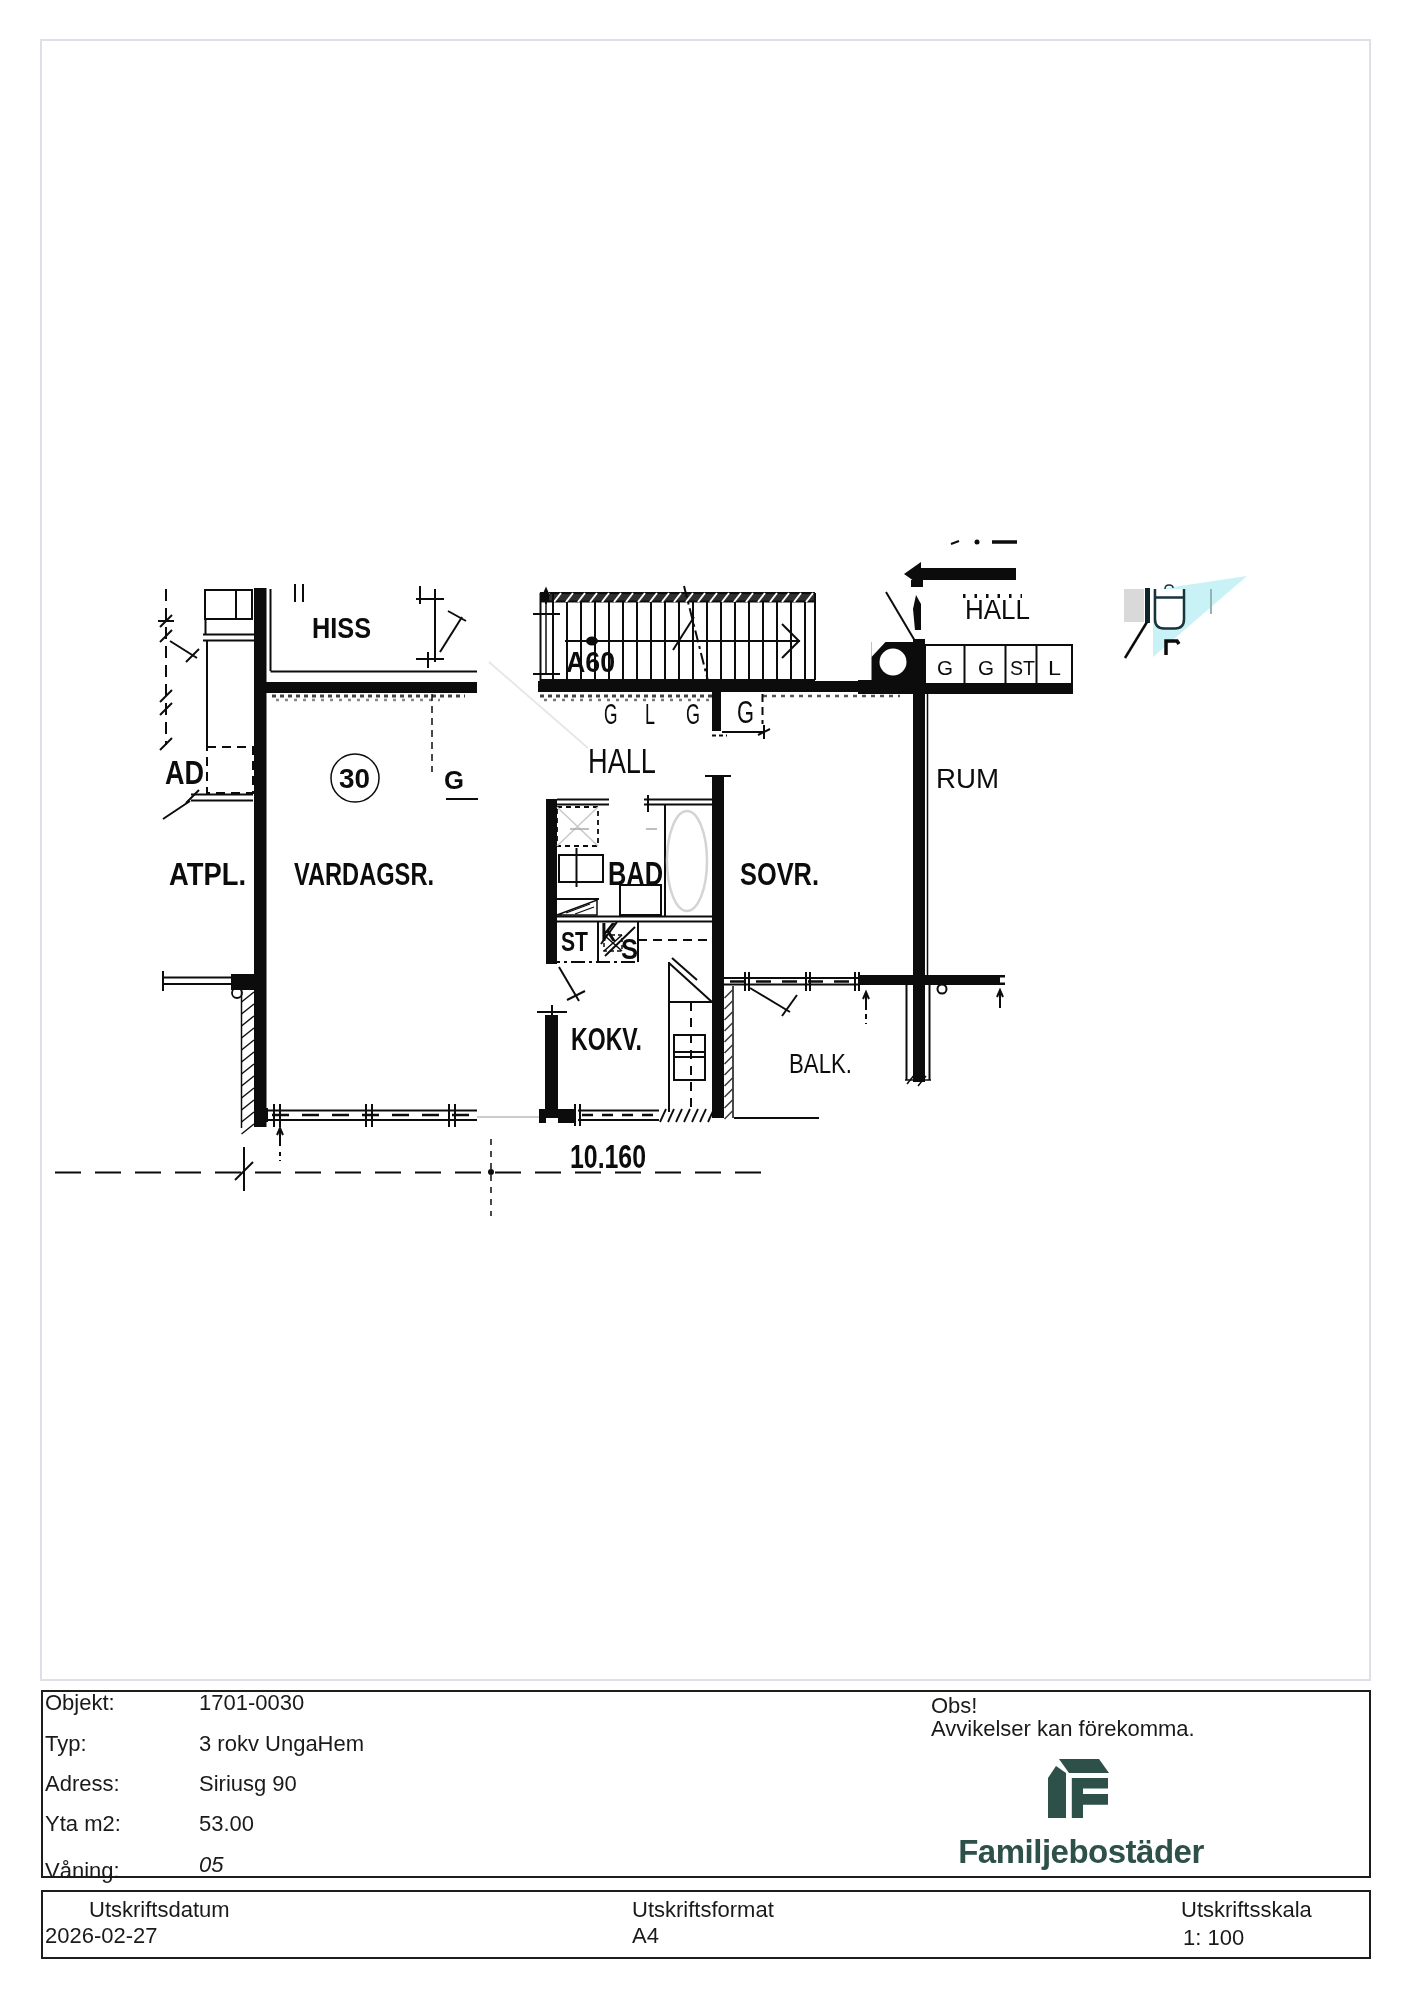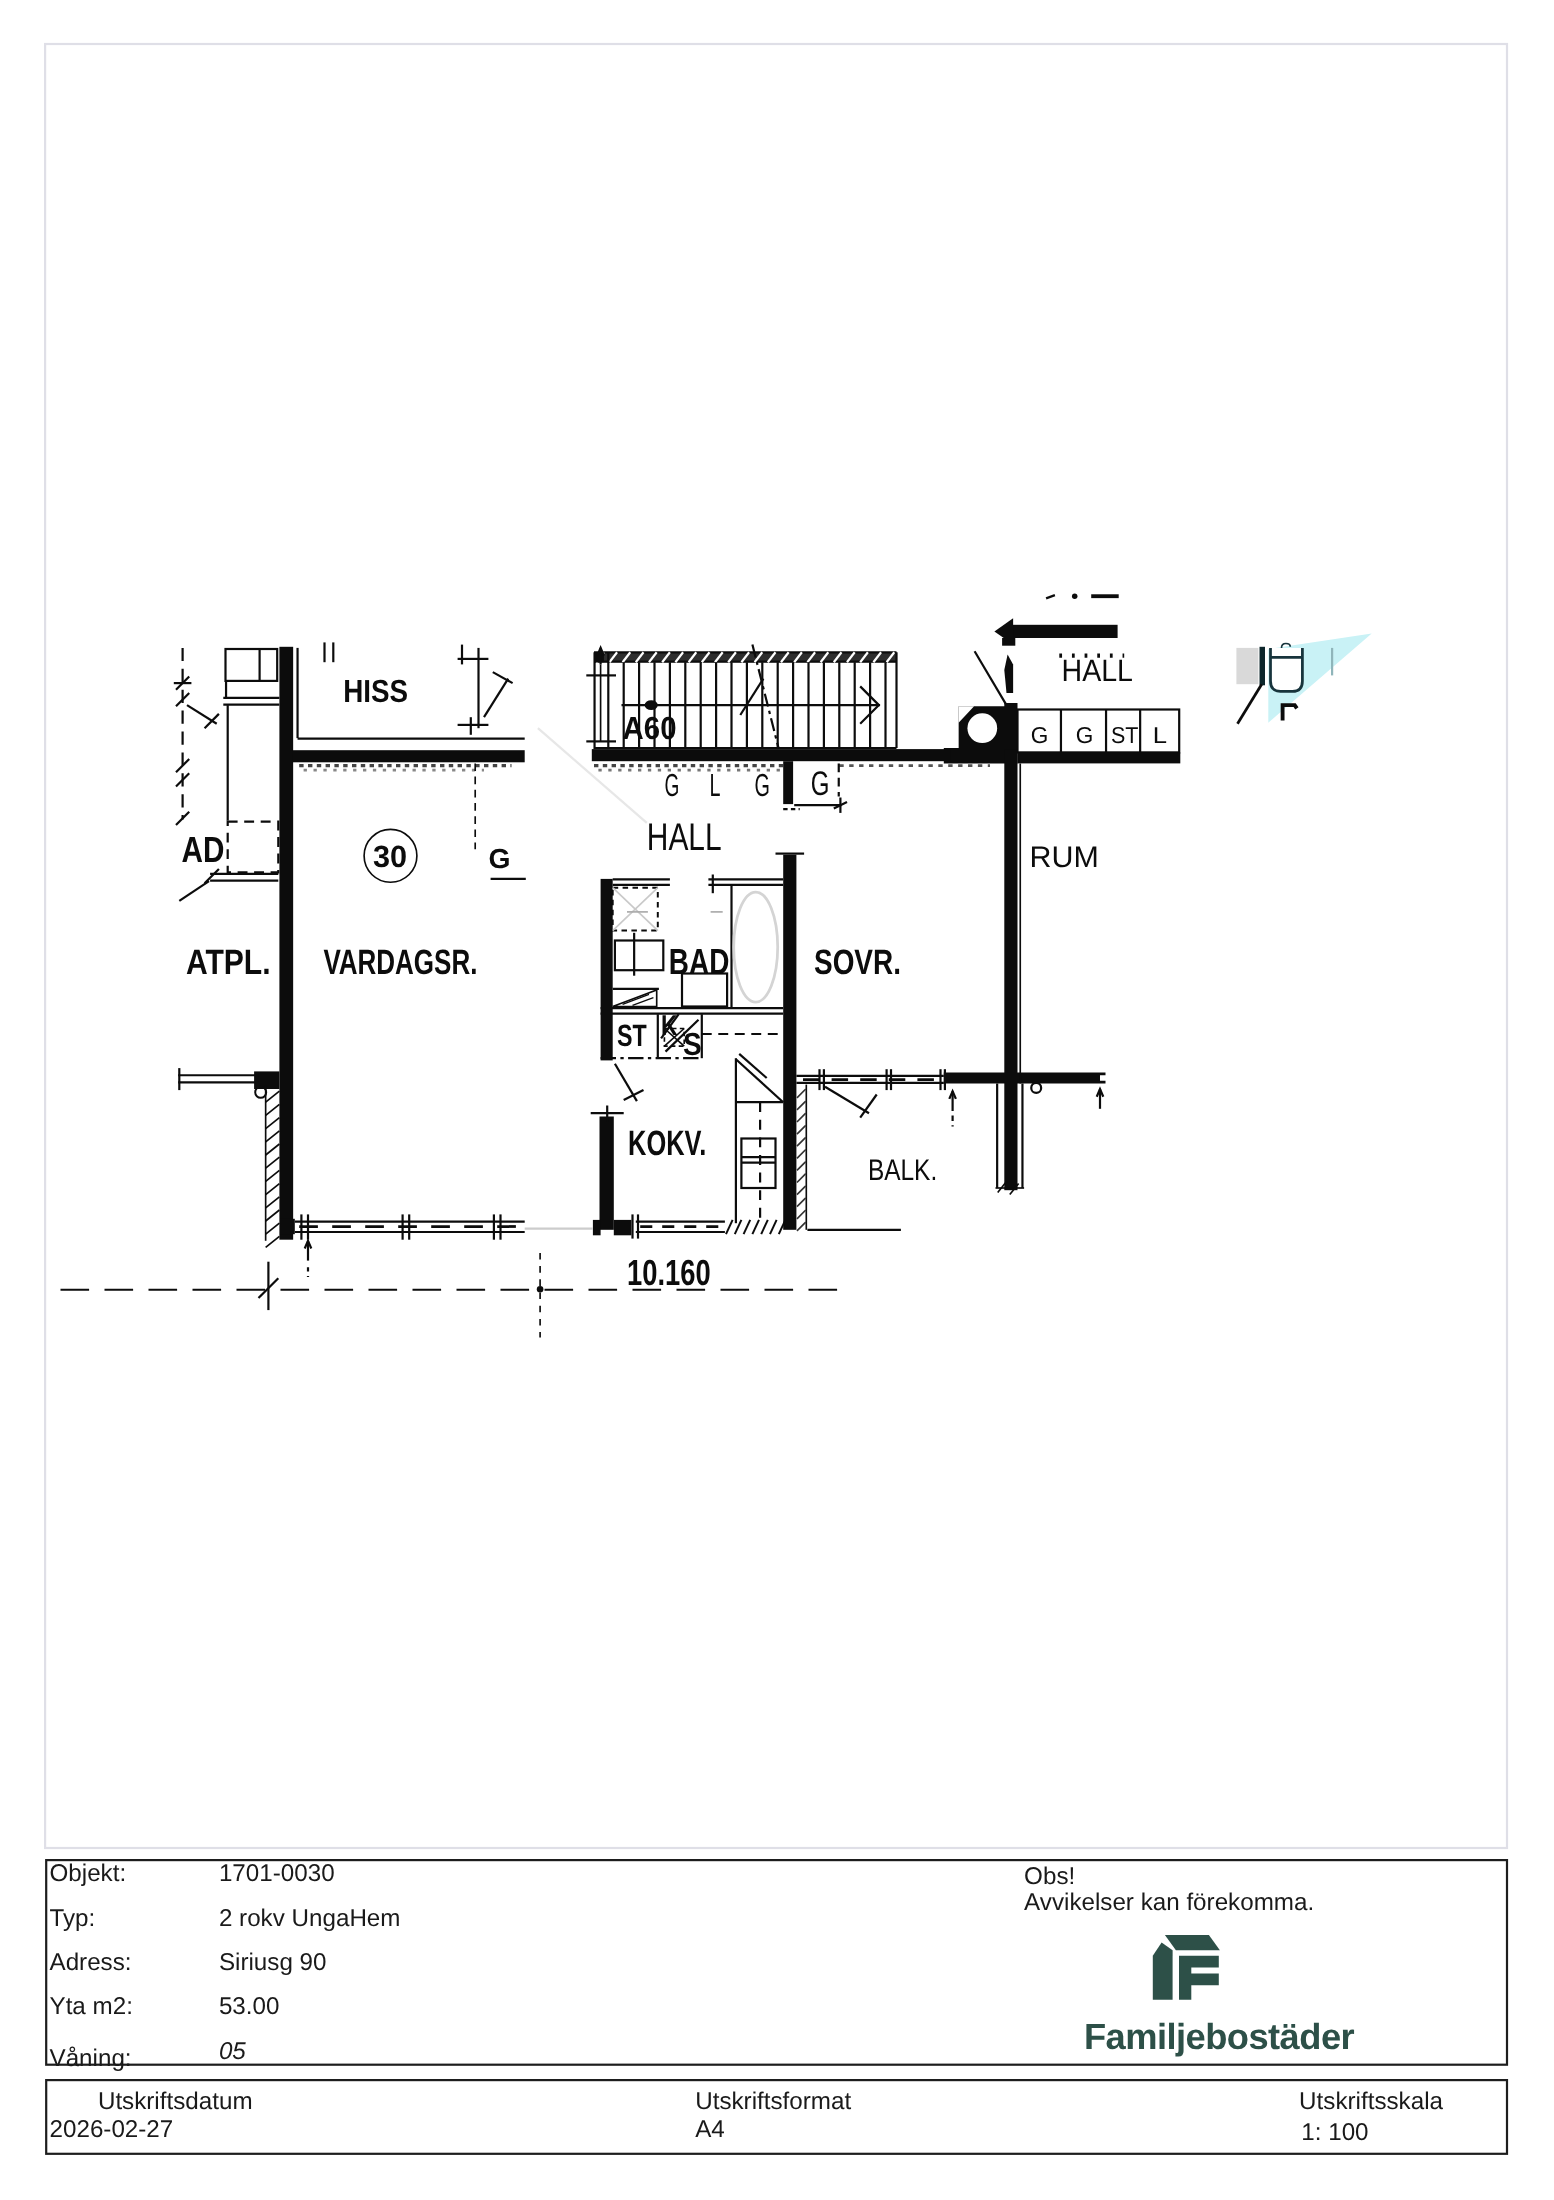--- a/index.html
+++ b/index.html
@@ -317,37 +317,37 @@
 <text x="978" y="675" font-size="21" font-weight="400" textLength="16" lengthAdjust="spacingAndGlyphs">G</text>
 <text x="1010" y="675" font-size="21" font-weight="400" textLength="25" lengthAdjust="spacingAndGlyphs">ST</text>
 <text x="1048" y="675" font-size="21" font-weight="400" textLength="13" lengthAdjust="spacingAndGlyphs">L</text>
 </g>
 </svg>
 
 <div class="abs" style="left:41px;top:1690px;width:1330px;height:188px;border:2px solid #1d1d1d"></div>
 <div class="t" style="left:45px;top:1692px;">Objekt:</div>
 <div class="t" style="left:199px;top:1692px;">1701-0030</div>
 <div class="t" style="left:45px;top:1733px;">Typ:</div>
-<div class="t" style="left:199px;top:1733px;">2 rokv UngaHem</div>
+<div class="t" style="left:199px;top:1733px;">3 rokv UngaHem</div>
 <div class="t" style="left:45px;top:1773px;">Adress:</div>
 <div class="t" style="left:199px;top:1773px;">Siriusg 90</div>
 <div class="t" style="left:45px;top:1813px;">Yta m2:</div>
 <div class="t" style="left:199px;top:1813px;">53.00</div>
 <div class="t" style="left:45px;top:1860px;">Våning:</div>
 <div class="t" style="left:199px;top:1854px;font-style:italic;">05</div>
 <div class="t" style="left:931px;top:1695px;line-height:22.5px;">Obs!<br>Avvikelser kan förekomma.</div>
 
 <svg class="abs" style="left:1046px;top:1756px" width="66" height="64" viewBox="0 0 66 64">
   <g fill="#2d5048">
     <polygon points="2,22 10,10 20,17 20,62 2,62"></polygon>
     <polygon points="13,3 53,3 63,17 23,17"></polygon>
     <path d="M25.8 22 H62 V32.6 H37 V38 H62 V48.8 H37 V62 H25.8 Z"></path>
   </g>
 </svg>
-<div class="abs" style="left:931px;top:1833px;width:300px;text-align:right;font-size:33px;font-weight:bold;color:#2d5048;letter-spacing:-0.5px;">Familjebostäder</div>
+<div class="abs" style="left:931px;top:1833px;width:300px;text-align:center;font-size:33px;font-weight:bold;color:#2d5048;letter-spacing:-0.5px;">Familjebostäder</div>
 
 <div class="abs" style="left:41px;top:1890px;width:1330px;height:69px;border:2px solid #1d1d1d"></div>
 <div class="t" style="left:45px;top:1899px;margin-left:44px;">Utskriftsdatum</div>
 <div class="t" style="left:45px;top:1925px;">2026-02-27</div>
 <div class="t" style="left:632px;top:1899px;">Utskriftsformat</div>
 <div class="t" style="left:632px;top:1925px;text-align:right;">A4</div>
 <div class="t" style="left:1181px;top:1899px;text-align:center;">Utskriftsskala</div>
 <div class="t" style="left:1183px;top:1927px;">1: 100</div>
 
 </body></html>

